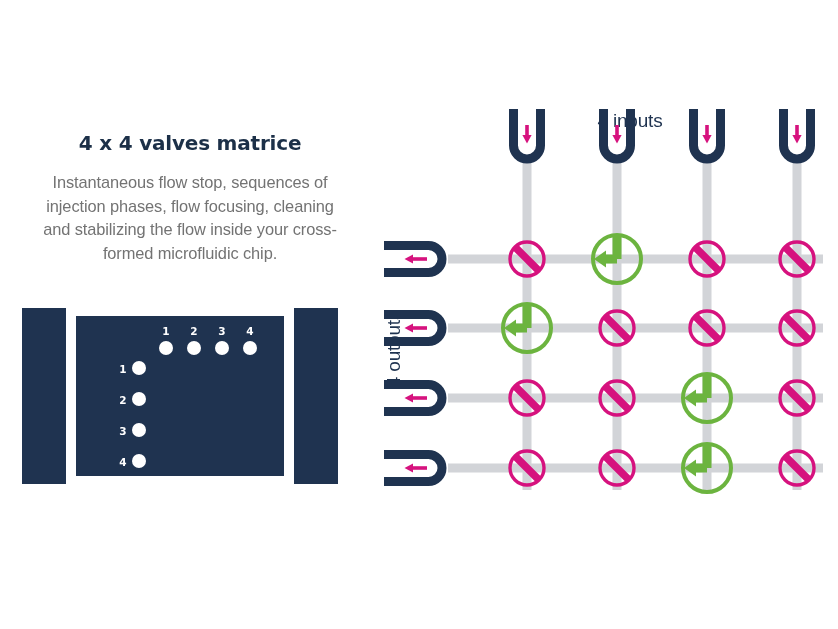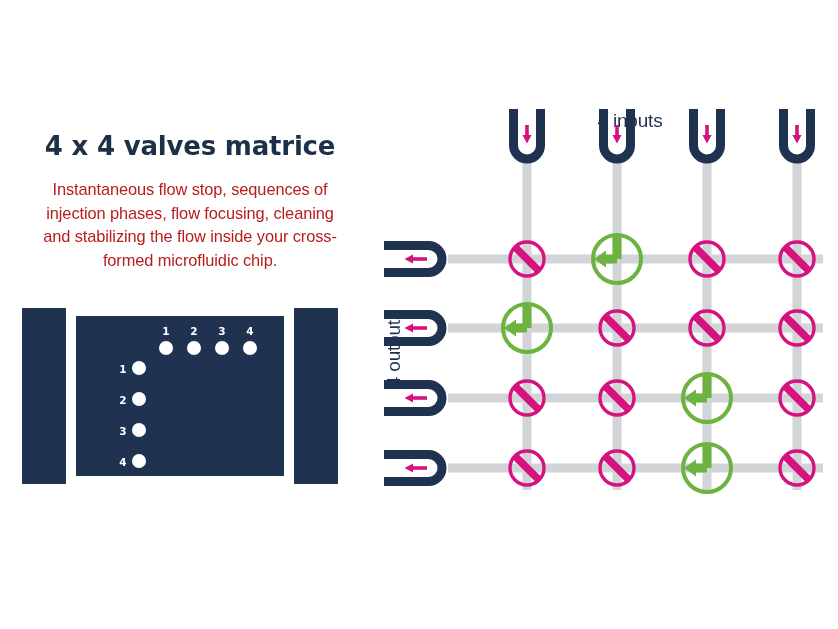--- a/index.html
+++ b/index.html
@@ -20,32 +20,32 @@
   #text-block {
     position: absolute;
     left: 22px;
     top: 132px;
     width: 336px;
     text-align: center;
   }
   #headline {
     font-family: "DejaVu Sans", sans-serif;
     font-weight: 700;
-    font-size: 26px;
+    font-size: 20px;
     letter-spacing: -0.2px;
     color: #1c3048;
     margin: 0 0 9px 0;
     line-height: 1.15;
   }
   #description {
     font-family: "Liberation Sans", sans-serif;
     font-weight: 400;
     font-size: 16.4px;
     line-height: 1.44;
-    color: #b91c1c;
+    color: #737373;
     margin: 16px;
     letter-spacing: -0.1px;
   }
 
   
   #chip-figure {
     position: absolute;
     left: 22px;
     top: 308px;
     width: 316px;

